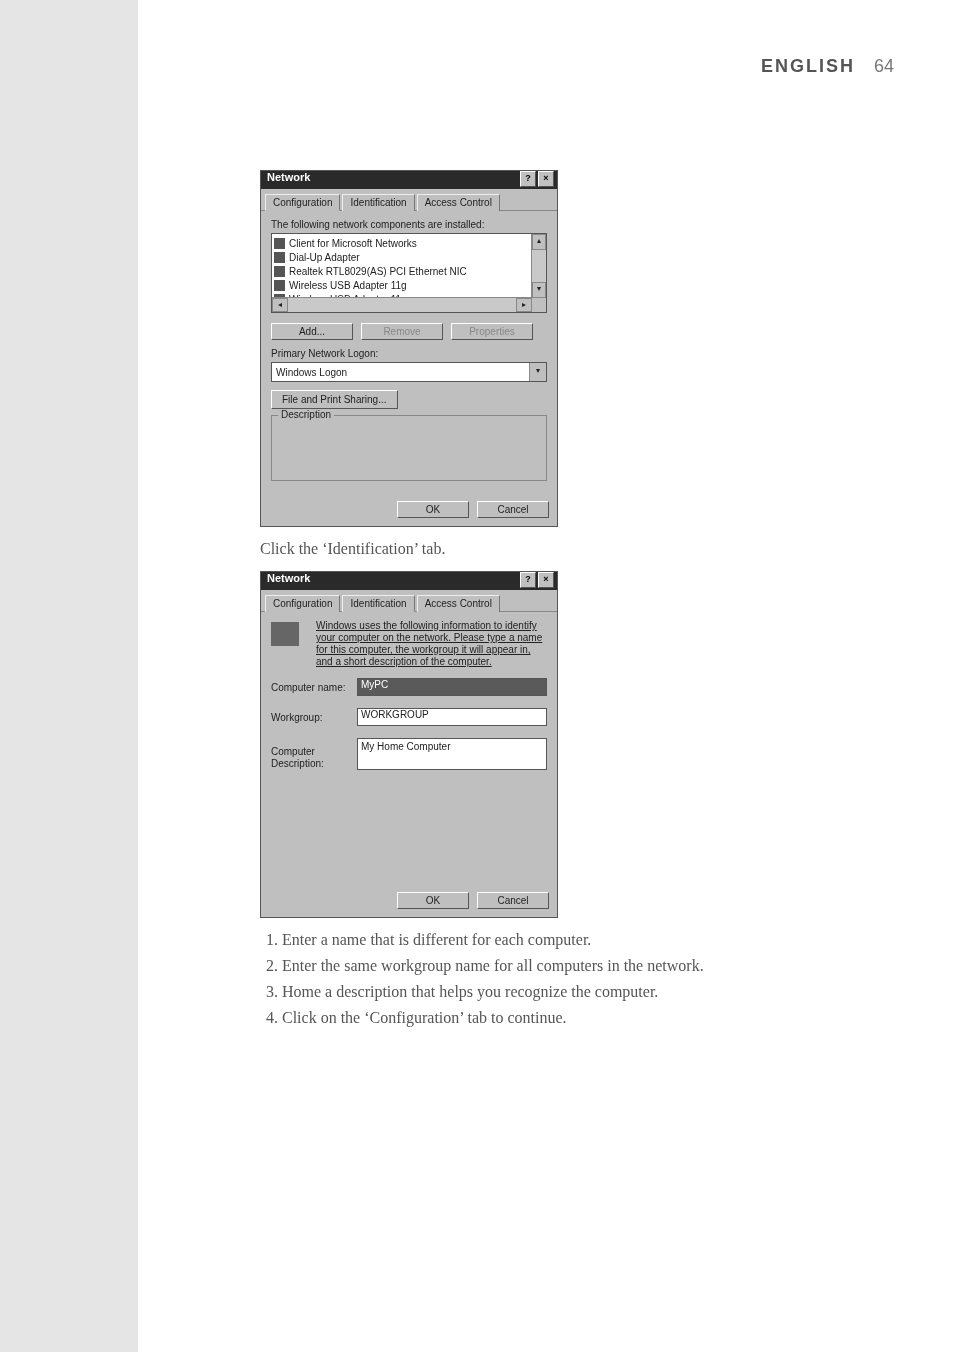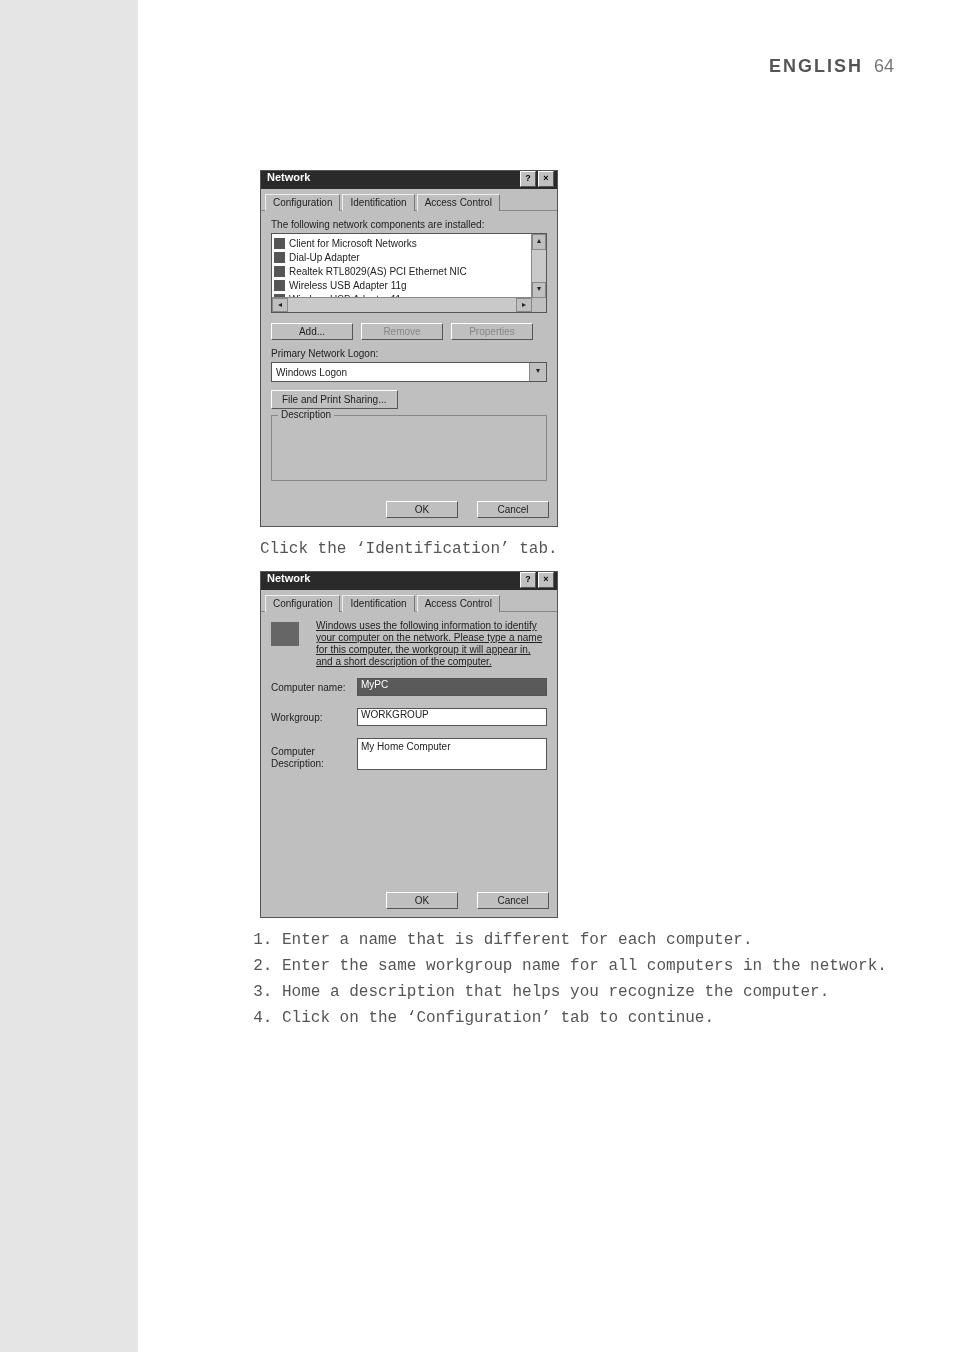--- a/index.html
+++ b/index.html
@@ -22,21 +22,21 @@
   }
   .header {
     position: absolute;
     top: 56px;
     right: 60px;
     font-size: 18px;
     letter-spacing: 2px;
     color: #555;
   }
   .header .bold { font-weight: bold; }
-  .page-num { color:#777; margin-left:4px; letter-spacing: normal; }
+  .page-num { color:#777; margin-left:12px; letter-spacing: normal; }
   .content {
     position: absolute;
     left: 260px;
     top: 170px;
     width: 640px;
   }
 
   
   .dialog {
     width: 296px;
@@ -118,37 +118,37 @@
   .bigbtn {
     background:#bfbfbf; border-top:1px solid #fff; border-left:1px solid #fff;
     border-right:1px solid #555; border-bottom:1px solid #555;
     padding:3px 10px; font-size:10px; display:inline-block; margin-bottom:6px;
   }
   .groupbox {
     border:1px solid #888; padding:6px; height:52px; position:relative; margin-bottom:4px;
   }
   .groupbox .legend { position:absolute; top:-7px; left:6px; background:#bfbfbf; padding:0 3px; font-size:10px; }
   .footer-btns { display:flex; gap:8px; justify-content:flex-end; padding:6px 8px 8px 0; }
-  .footer-btns .winbtn { width:70px;margin-left:11px; }
+  .footer-btns .winbtn { width:70px; }
 
   
   .info-row { display:flex; align-items:flex-start; gap:17px; margin-bottom:10px;text-decoration:underline; }
   .info-icon { width:28px; height:24px; background:#666; margin-top:2px; flex-shrink:0; }
   .info-text { font-size:10px; line-height:12px; }
   .field-row { display:flex; align-items:center; margin-bottom:12px; }
   .field-label { width:86px; font-size:10px; }
   .field-input {
     background:#fff; border:1px solid #555; height:16px; flex:1; padding:0 3px; font-size:10px;
     display:flex; align-items:flex-start;
   }
   .field-input.dark { background:#5a5a5a; color:#fff; }
   .field-area { min-height:28px; align-items:flex-start; padding-top:2px; }
 
   .body-text {
-    font-family: Liberation Mono, monospace;
+    font-family: Liberation Serif, serif;
     font-size: 16px;
     color: #555;
     line-height: 1.5;
     margin: 6px 0 10px 0;
   }
   ol.body-text { padding-left: 22px; margin-top:2px; }
   ol.body-text li { margin-bottom: 2px; }
 </style>
 </head>
 <body>

